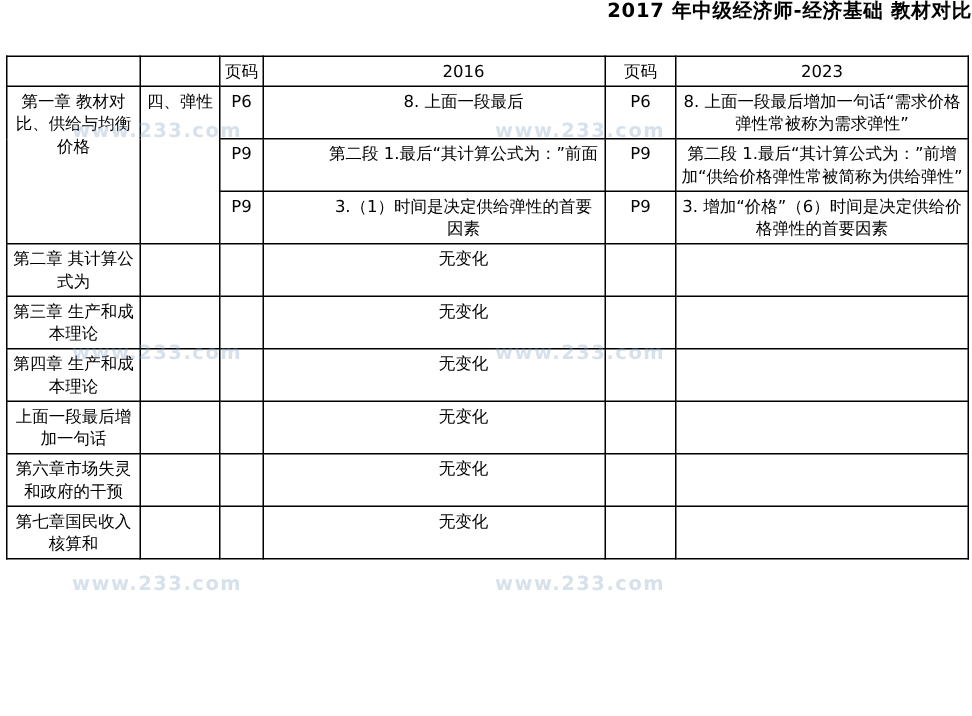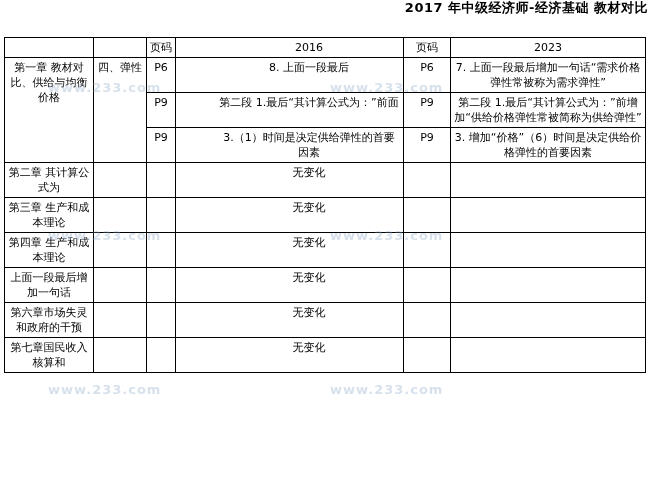--- a/index.html
+++ b/index.html
@@ -106,21 +106,21 @@
       <td class="c-pg2">页码</td>
       <td class="c-txt2">2023</td>
     </tr>
 
     <tr>
       <td class="c-chapter" rowspan="3">第一章 教材对比、供给与均衡价格</td>
       <td class="c-sub" rowspan="3">四、弹性</td>
       <td class="c-pg1">P6</td>
       <td class="c-txt1">8. 上面一段最后</td>
       <td class="c-pg2">P6</td>
-      <td class="c-txt2">7. 上面一段最后增加一句话“需求价格弹性常被称为需求弹性”</td>
+      <td class="c-txt2">8. 上面一段最后增加一句话“需求价格弹性常被称为需求弹性”</td>
     </tr>
 
     <tr>
       <td class="c-pg1">P9</td>
       <td class="c-txt1">第二段 1.最后“其计算公式为：”前面</td>
       <td class="c-pg2">P9</td>
       <td class="c-txt2">第二段 1.最后“其计算公式为：”前增加“供给价格弹性常被简称为供给弹性”</td>
     </tr>
 
     <tr>

